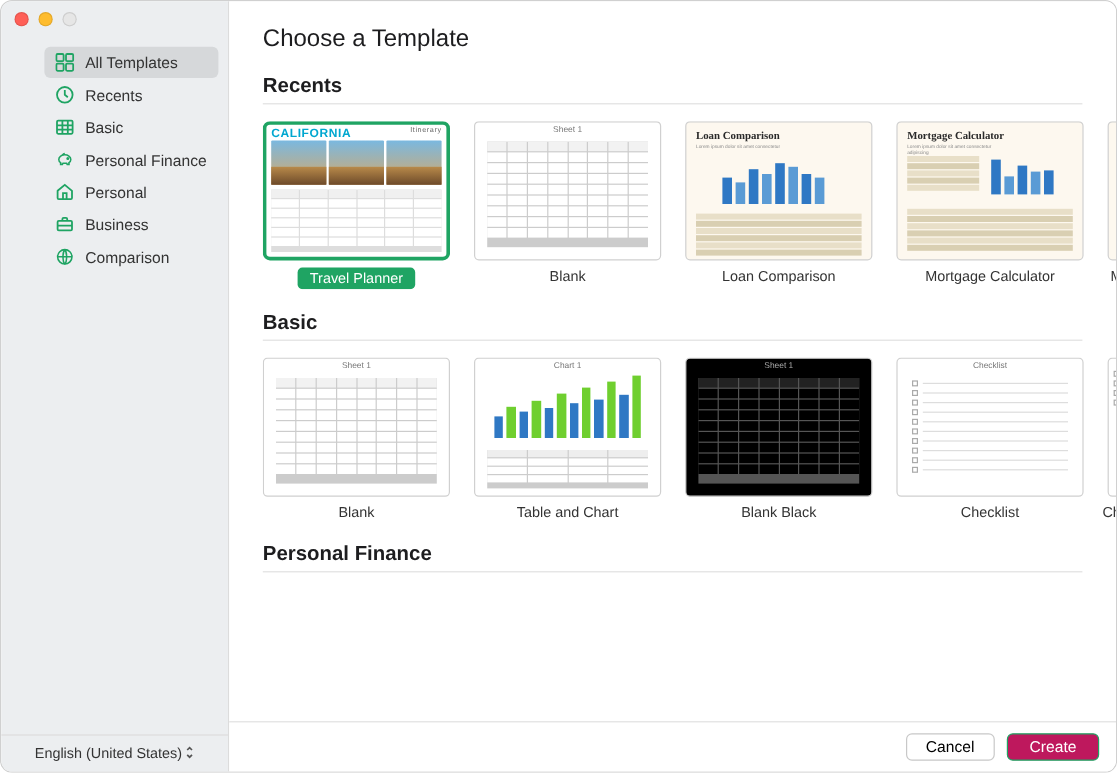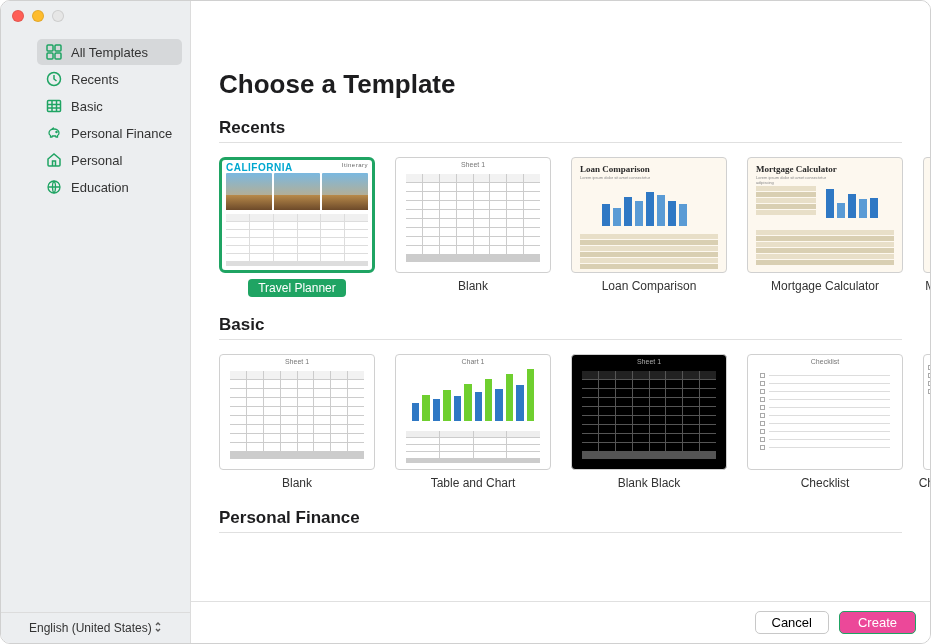--- a/index.html
+++ b/index.html
@@ -78,24 +78,23 @@
   flex-direction: column;
   min-width: 0;
   background: #fff;
 }
 .main-scroll {
   flex: 1;
   overflow: hidden;
   padding: 20px 0 0 28px;
 }
 .page-title {
-  font-size: 26px;
-  font-weight: 700;
+  font-size: 20px;
+  font-weight: 400;
   margin-bottom: 18px;
-  margin-top: 48px;
 }
 .section-header {
   font-size: 17px;
   font-weight: 700;
   margin-top: 4px;
   margin-bottom: 4px;
 }
 .section-divider {
   border: none;
   border-top: 1px solid #e0e0e0;
@@ -152,21 +151,21 @@
 }
 .btn {
   padding: 3px 16px;
   border-radius: 5px;
   font-size: 13px;
   cursor: default;
   border: 1px solid #c8c8c8;
   background: #fff;
 }
 .btn-primary {
-  background: #ec4899;
+  background: #be185d;
   border-color: #1fa463;
   color: #fff;
   padding: 3px 18px;
 }
 
 .mini-table {
   position: absolute; inset: 16px 10px 10px 10px;
   display: grid;
   grid-template-columns: repeat(8, 1fr);
   grid-auto-rows: 8px;
@@ -286,29 +285,38 @@
         <div class="sidebar-item">
           <span class="sidebar-icon">
             <svg width="16" height="16" viewBox="0 0 16 16" fill="none" stroke="currentColor" stroke-width="1.5">
                 <path d="M2 7l6-5 6 5v6a1 1 0 01-1 1H3a1 1 0 01-1-1V7z"></path>
                 <path d="M6.5 14V9h3v5"></path>
               </svg>
           </span>
           <span class="sidebar-label">Personal</span>
         </div>
 
+        <div class="sidebar-item">
+          <span class="sidebar-icon">
+            <svg width="16" height="16" viewBox="0 0 16 16" fill="none" stroke="currentColor" stroke-width="1.5">
+                <rect x="2" y="5" width="12" height="8" rx="1"></rect>
+                <path d="M6 5V3.5A1 1 0 017 2.5h2a1 1 0 011 1V5M2 9h12"></path>
+              </svg>
+          </span>
+          <span class="sidebar-label">Business</span>
+        </div>
 
         <div class="sidebar-item">
           <span class="sidebar-icon">
             <svg width="16" height="16" viewBox="0 0 16 16" fill="none" stroke="currentColor" stroke-width="1.3">
                 <circle cx="8" cy="8" r="6"></circle>
                 <path d="M2 8h12M8 2c2 2 2 10 0 12M8 2c-2 2-2 10 0 12"></path>
               </svg>
           </span>
-          <span class="sidebar-label">Education</span>
+          <span class="sidebar-label">Comparison</span>
         </div>
       </div>
 
       <div class="sidebar-footer">
         <span>English (United States)</span>
         <span class="updown">
           <svg width="8" height="12" viewBox="0 0 8 12" fill="none" stroke="#555" stroke-width="1.4">
               <path d="M2 4l2-2 2 2M2 8l2 2 2-2"></path>
             </svg>
         </span>

